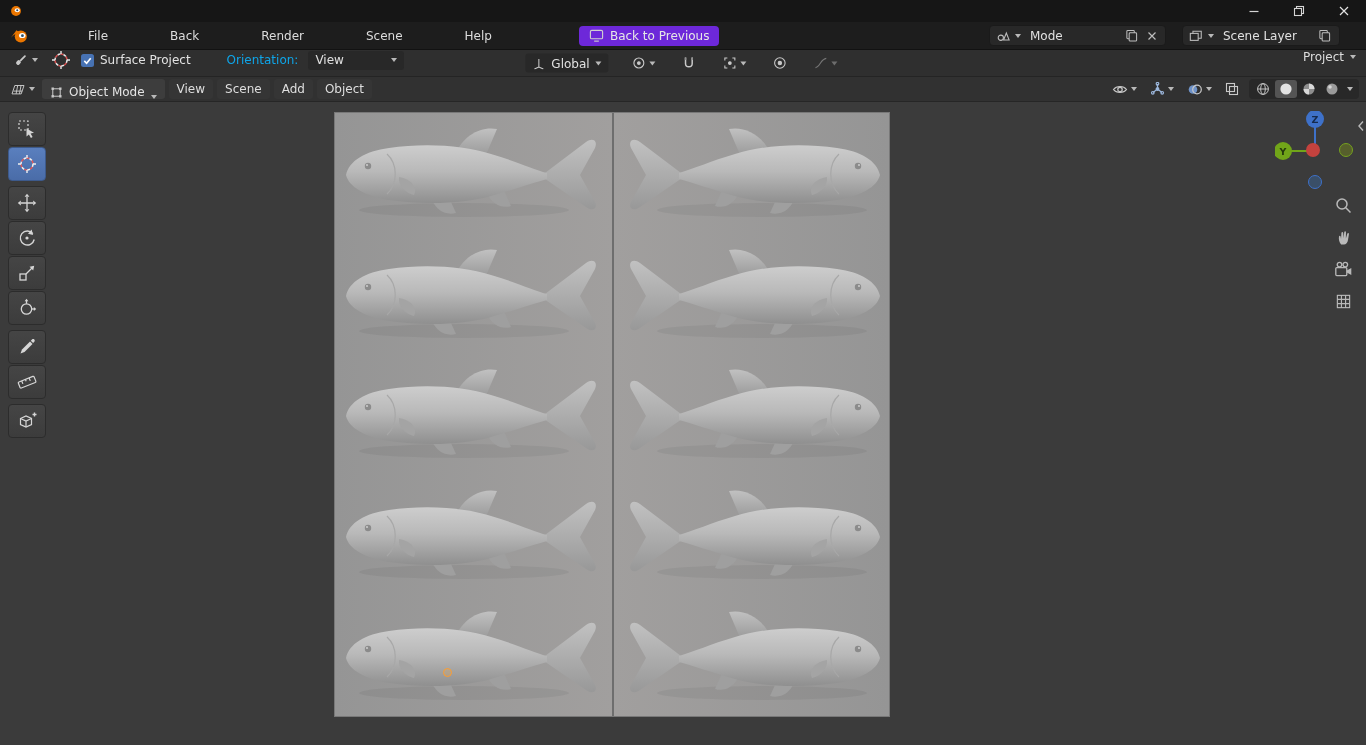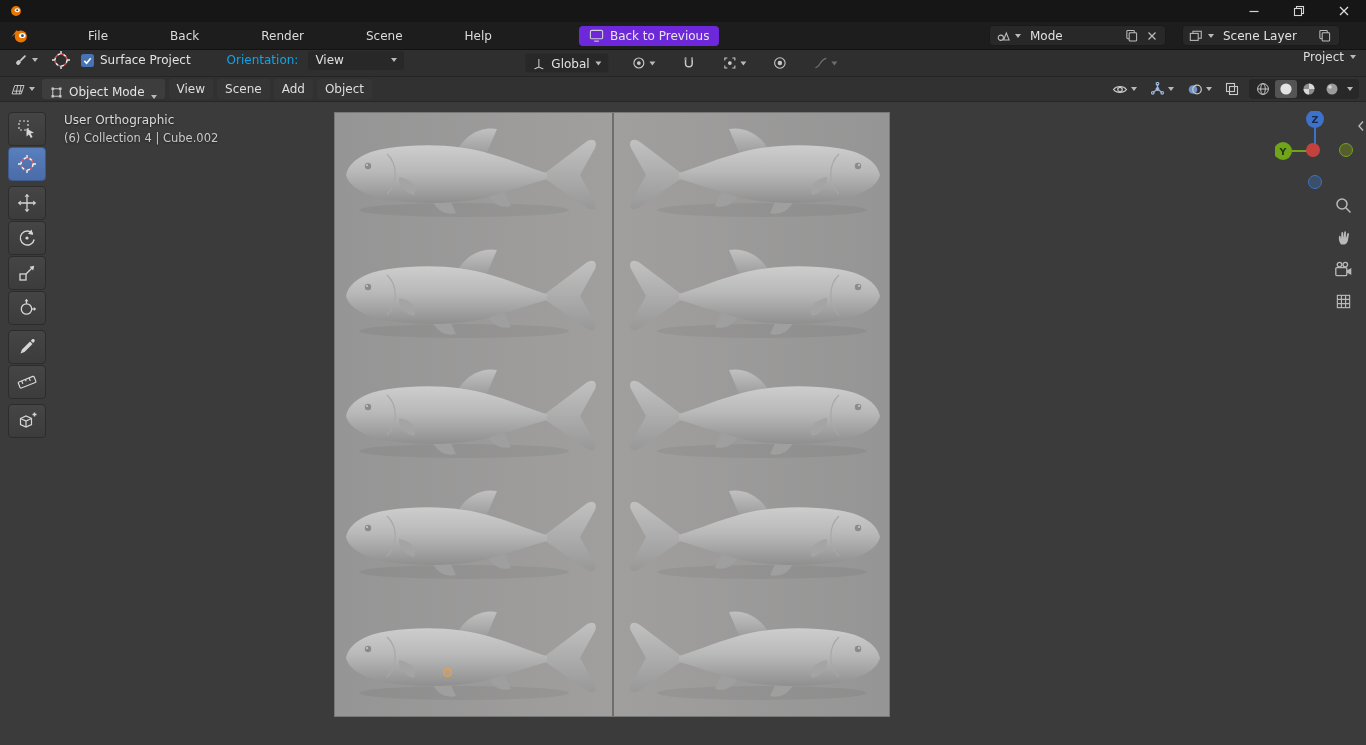--- a/index.html
+++ b/index.html
@@ -374,24 +374,20 @@
                 <circle cx="5" cy="5" r="1.8" fill="#d6d6d6"></circle>
               </svg>
           </div>
           <span class="caret" style="margin:0 3px;"></span>
         </div>
       </div>
     </div>
 
     <div class="vp-canvas">
 
-      <div class="vp-overlay">
-        <div class="l1">User Orthographic</div>
-        <div class="l2">(6) Collection 4 | Cube.002</div>
-      </div>
 
       <div class="toolshelf">
         <div class="tool-btn">
           <svg width="20" height="20" viewBox="0 0 20 20" fill="none" stroke="#d6d6d6" stroke-width="1.2">
               <rect x="2" y="2" width="9" height="9" stroke-dasharray="2 2"></rect>
               <path d="M9.5 9.5 L17 13.8 L13.6 14.6 L15.6 18 L13.9 19 L11.9 15.5 L9.5 17.5 Z" fill="#d6d6d6" stroke="none"></path>
             </svg>
         </div>
         <div class="tool-btn active">
           <svg width="20" height="20" viewBox="0 0 20 20" fill="none">

